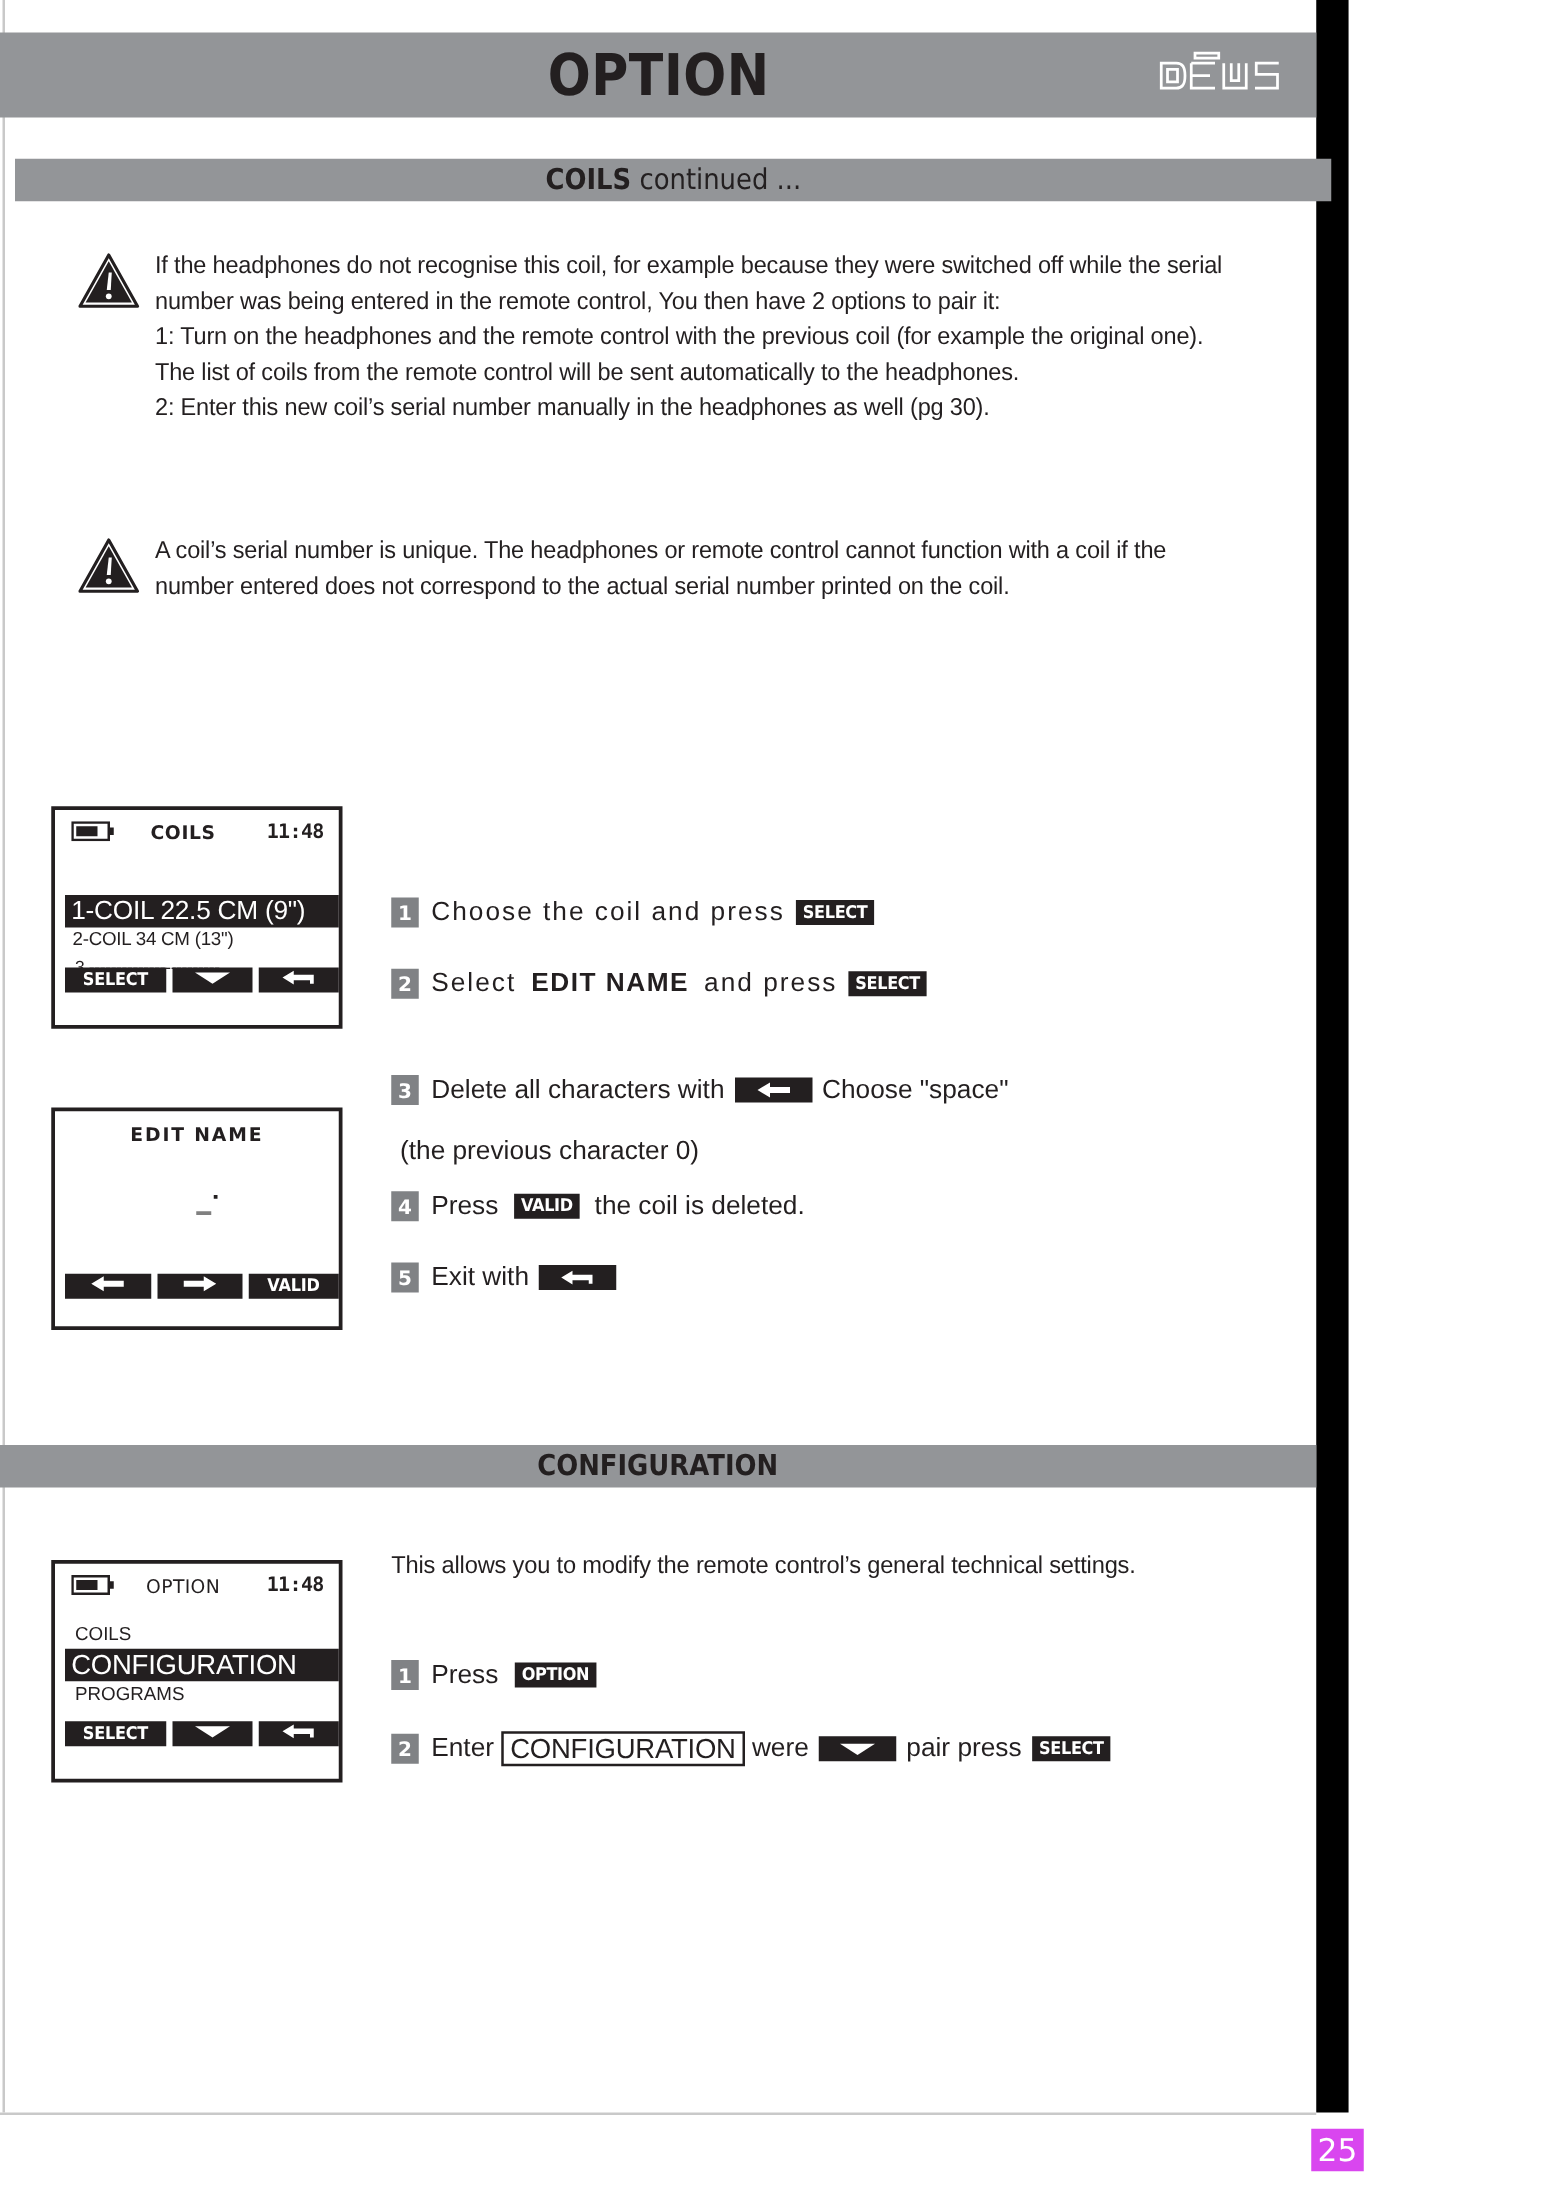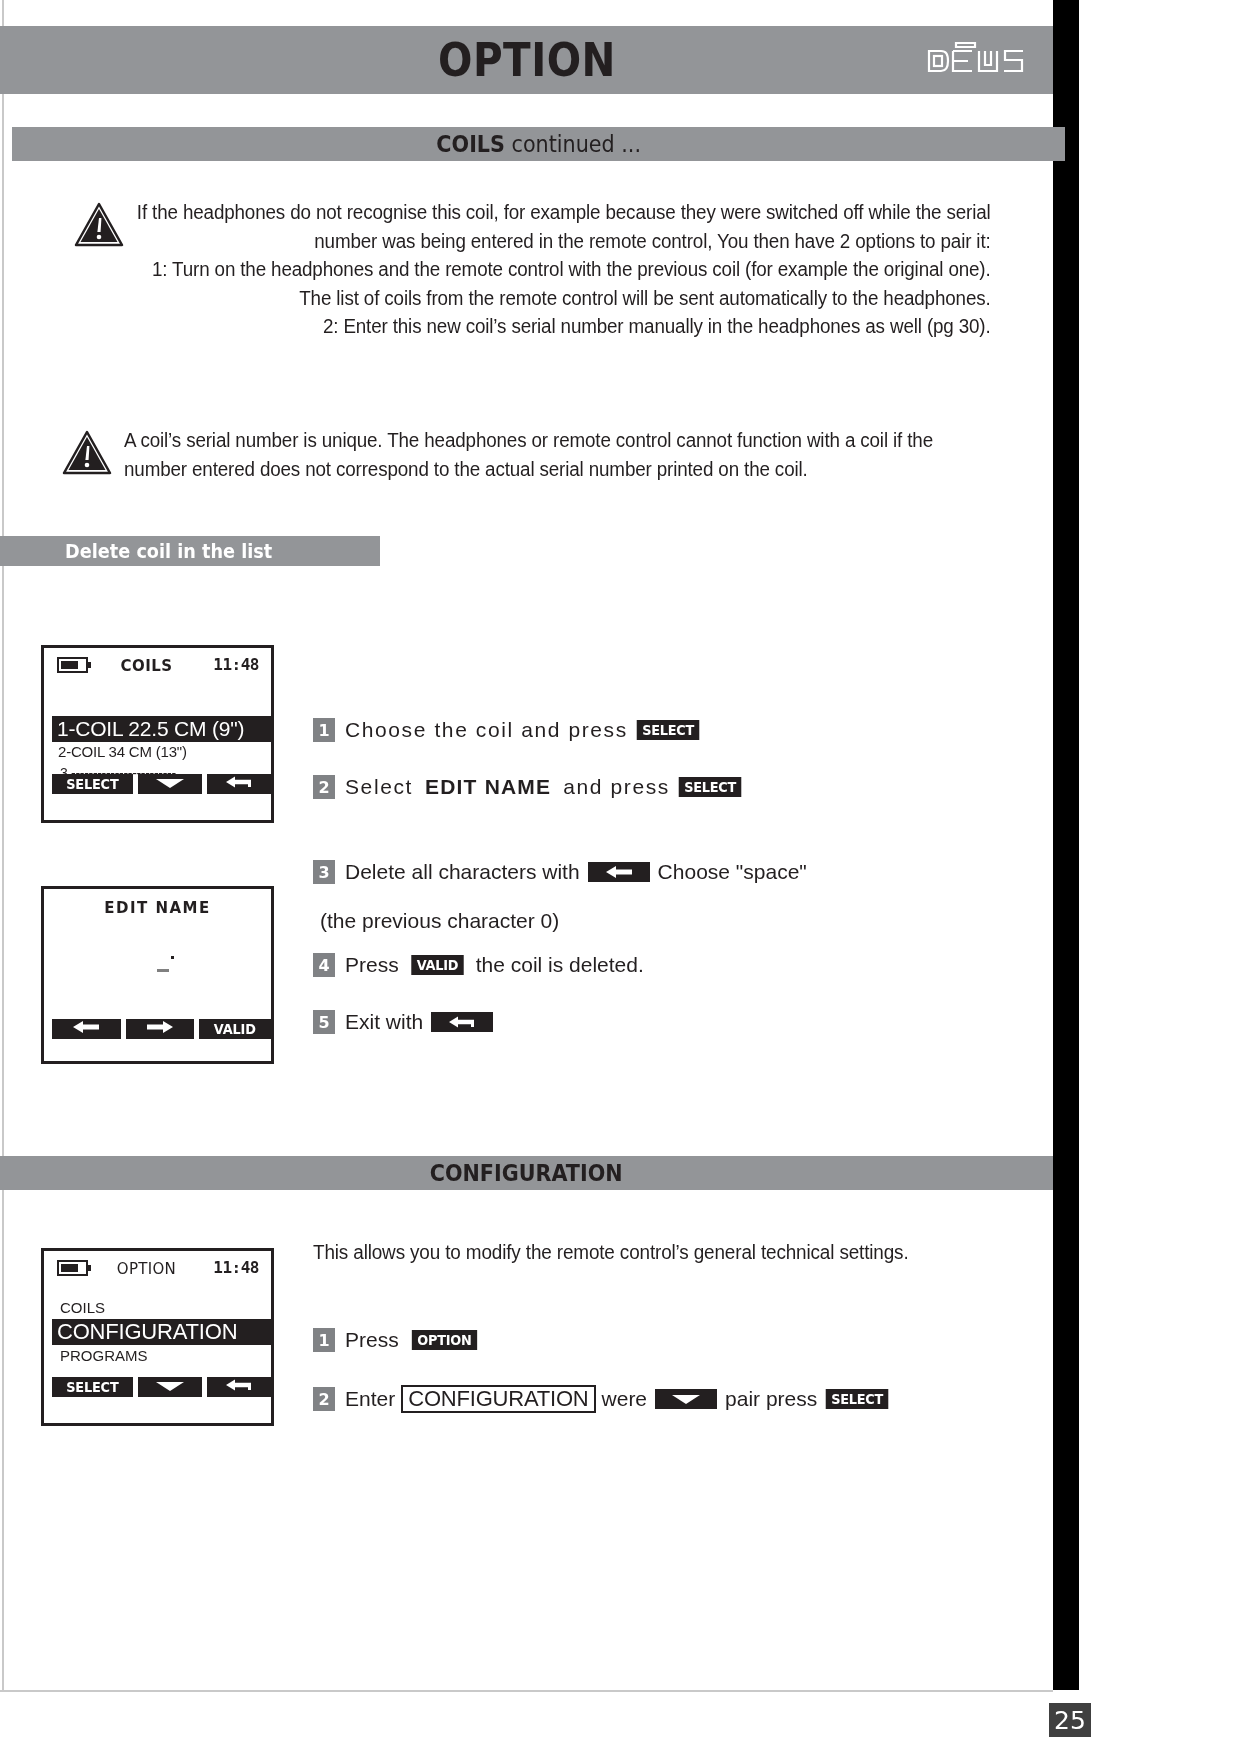--- a/index.html
+++ b/index.html
@@ -114,21 +114,21 @@
     font-family: "DejaVu Sans", sans-serif;
     font-size: 19px;
     font-weight: 700;
     color: #ffffff;
     transform: scaleX(0.93);
     transform-origin: left center;
   }
 
   
   .warn-block { position: absolute; display: flex; }
-  #warn1 { left: 62px; top: 198px; width: 960px; text-align: right; }
+  #warn1 { left: 62px; top: 198px; width: 960px; }
   #warn2 { left: 62px; top: 426px; width: 960px; }
 
   .warn-icon { width: 62px; flex: 0 0 62px; padding-top: 4px; }
 
   .warn-text {
     font-family: "Liberation Sans", sans-serif;
     font-size: 19.5px;
     line-height: 28.6px;
     color: #231f20;
     letter-spacing: -0.15px;
@@ -370,21 +370,21 @@
     width: 1053px;
     height: 2px;
     background: #c9c9c9;
   }
   .page-num {
     position: absolute;
     left: 1049px;
     top: 1703px;
     width: 42px;
     height: 34px;
-    background: #404040;
+    background: #d946ef;
     display: flex;
     align-items: center;
     justify-content: center;
     color: #ffffff;
     font-family: "DejaVu Sans", sans-serif;
     font-size: 25px;
     font-weight: 400;
   }
 </style>
 </head>
@@ -443,23 +443,20 @@
         <path d="M25,7 L43.5,40 L6.5,40 Z" fill="#231f20"></path>
         <path d="M25,16 L27.4,16 L26.6,30 L23.4,30 Z" fill="#ffffff"></path>
         <circle cx="25" cy="35" r="2.3" fill="#ffffff"></circle>
       </svg>
     </div>
     <div class="warn-text">
       <p>A coil’s serial number is unique. The headphones or remote control cannot function with a coil if the number entered does not correspond to the actual serial number printed on the coil.</p>
     </div>
   </div>
 
-  <div class="sub-bar">
-    <span class="sub-text">Delete coil in the list</span>
-  </div>
 
   <div class="lcd" id="lcd1">
     <div class="lcd-top">
       <span class="batt">
         <svg width="36" height="16" viewBox="0 0 36 16">
           <rect x="1" y="1" width="29" height="14" fill="none" stroke="#231f20" stroke-width="2"></rect>
           <rect x="4" y="4" width="17" height="8" fill="#231f20"></rect>
           <rect x="30" y="5" width="4" height="6" fill="#231f20"></rect>
         </svg>
       </span>

